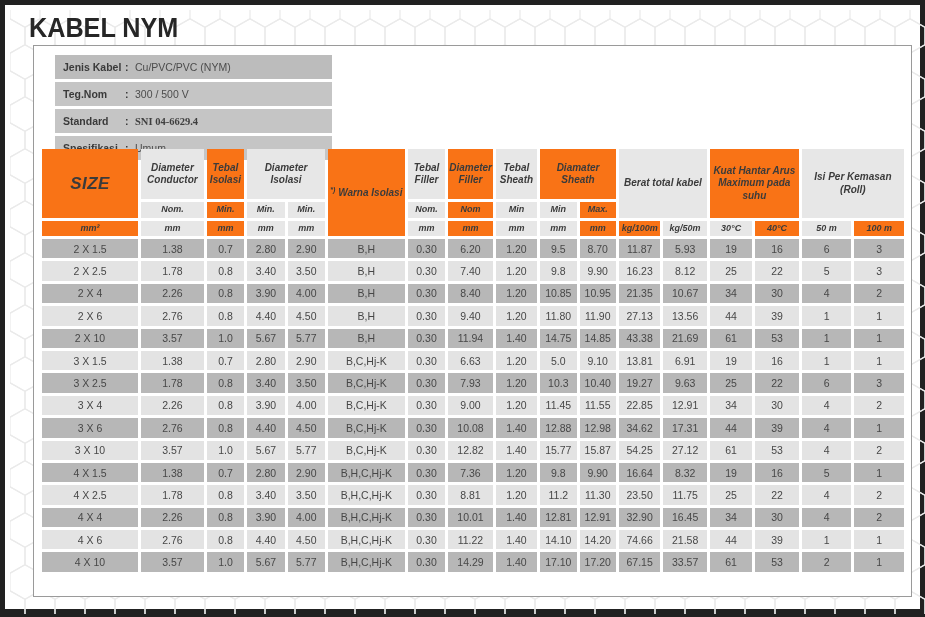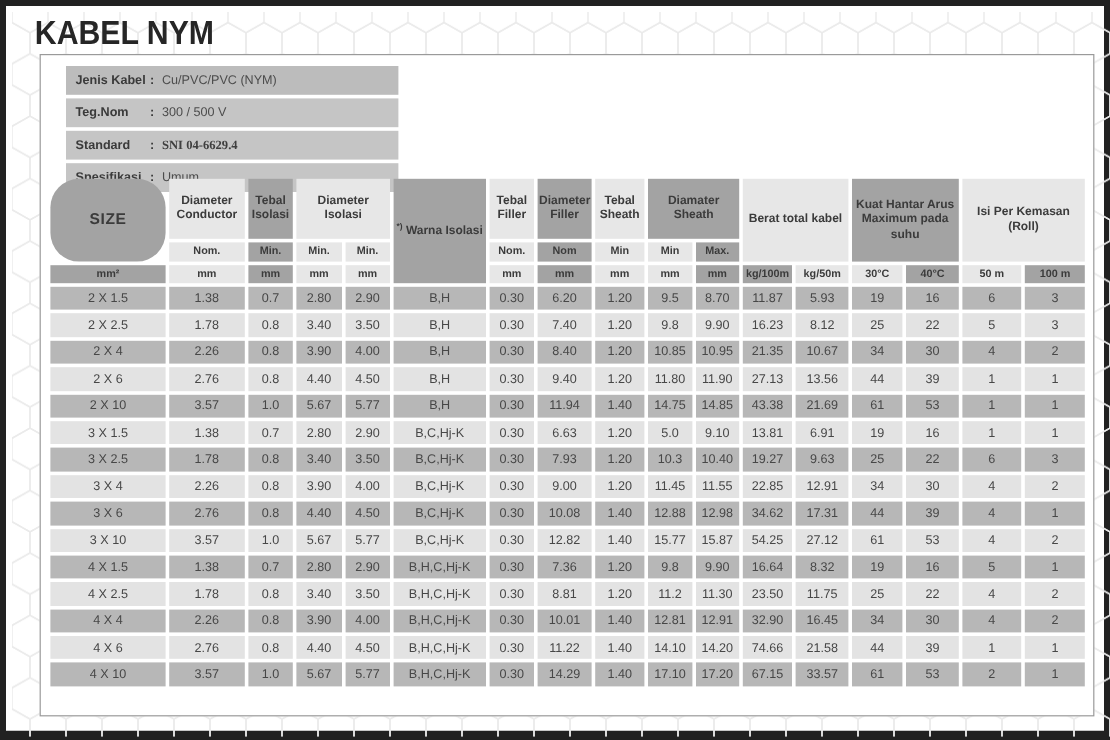--- a/index.html
+++ b/index.html
@@ -54,28 +54,28 @@
   
   .tablewrap { position: absolute; left: 5px; top: 100px; width: 868px; }
   table.spec {
     width: 868px; table-layout: fixed;
     border-collapse: separate; border-spacing: 3px;
   }
   table.spec th, table.spec td {
     text-align: center; vertical-align: middle;
     overflow: hidden; padding: 0 1px;
   }
-  th { font-size: 10px; font-weight: bold; color: #3b3b3b; line-height: 1.25; }
+  th { font-size: 10px; font-weight: bold; color: #3b3b3b; line-height: 1.25; font-style: italic; }
   tr.h1 { height: 50px; }
   tr.h2 { height: 16px; }
   tr.h3 { height: 15px; }
   tr.h2 th, tr.h3 th { font-size: 9px; }
-  th.size-th { font-size: 13px; letter-spacing: 0.5px; border-radius: 24px; }
+  th.size-th { font-size: 17px; letter-spacing: 0.5px; }
   th.warna-th sup { font-size: 7px; vertical-align: super; }
-  .hd { background: #a3a3a3; }
+  .hd { background: #f97316; }
   .hl { background: #e7e7e7; }
   tbody tr { height: 19.4px; }
   tbody td { font-size: 10.5px; color: #474747; white-space: nowrap; }
   tbody tr.rd td { background: #b7b7b7; }
   tbody tr.rl td { background: #e3e3e3; }
 </style>
 </head>
 <body>
 
 <div class="frame">

